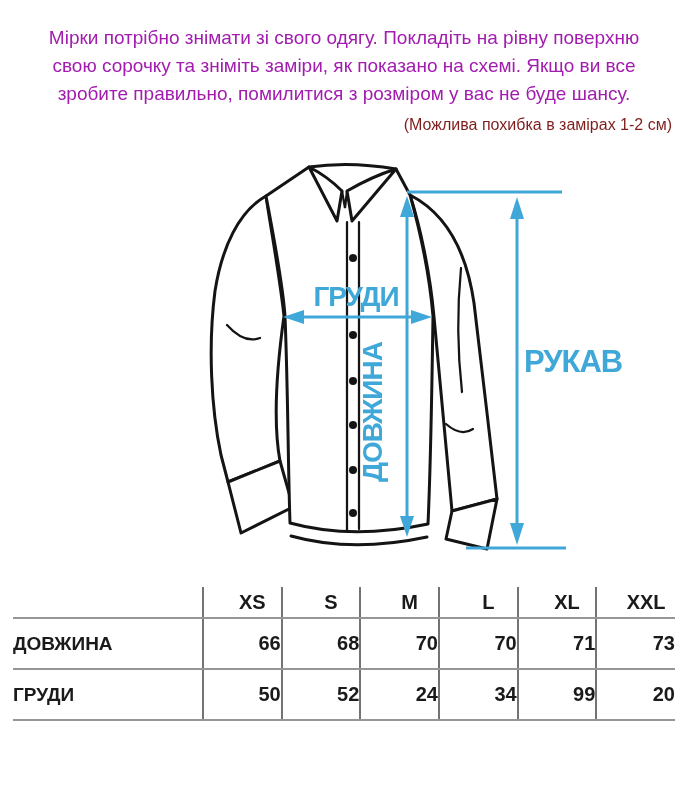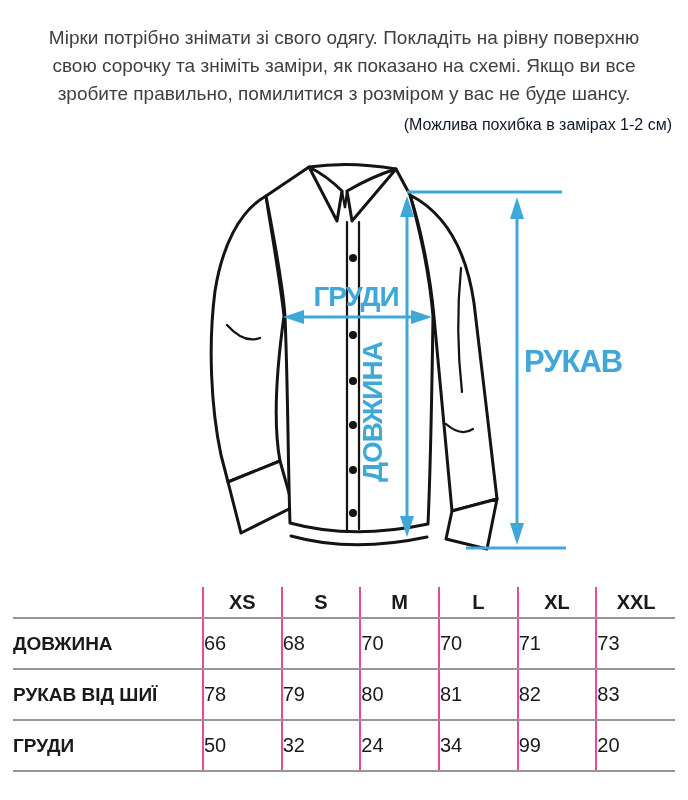--- a/index.html
+++ b/index.html
@@ -13,30 +13,30 @@
     overflow: hidden;
   }
   .intro {
     position: absolute;
     top: 24px;
     left: 44px;
     width: 600px;
     text-align: center;
     font-size: 19px;
     line-height: 28px;
-    color: #404040;
+    color: #a21caf;
   }
   .note {
     position: absolute;
     top: 116px;
     right: 16px;
     width: 660px;
     text-align: right;
     font-size: 16px;
-    color: #0f172a;
+    color: #7f1d1d;
   }
   .diagram-svg {
     position: absolute;
     top: 150px;
     left: 0;
     width: 688px;
     height: 435px;
   }
   .shirt-line { fill: #ffffff; stroke: #141414; stroke-width: 3; stroke-linejoin: round; stroke-linecap: round; }
   .shirt-stroke { fill: none; stroke: #141414; stroke-width: 3; stroke-linejoin: round; stroke-linecap: round; }
@@ -56,23 +56,23 @@
   .size-table col.label-col { width: 190px; }
   .size-table th, .size-table td {
     padding: 0;
     vertical-align: middle;
     font-size: 20px;
     color: #1a1a1a;
   }
   .size-table thead tr { height: 31px; }
   .size-table tbody tr { height: 51px; }
   .size-table th { font-weight: bold; text-align: center; }
-  .size-table td { font-weight: normal; text-align: left; }
+  .size-table td { font-weight: bold; text-align: right; }
   .size-table td.row-label { font-weight: bold; text-align: left; font-size: 19px; }
-  .size-table th:not(.corner), .size-table td:not(.row-label) { border-left: 2px solid #ec4899; }
+  .size-table th:not(.corner), .size-table td:not(.row-label) { border-left: 2px solid #737373; padding-left: 20px; }
   .size-table thead th { border-bottom: 2px solid #969696; }
   .size-table tbody td { border-bottom: 2px solid #969696; }
 </style>
 </head>
 <body>
 
 <div class="page">
 
   <div class="intro">Мірки потрібно знімати зі свого одягу. Покладіть на рівну поверхню свою сорочку та зніміть заміри, як показано на схемі. Якщо ви все зробите правильно, помилитися з розміром у вас не буде шансу.</div>
   <div class="note">(Можлива похибка в замірах 1-2 см)</div>
@@ -166,32 +166,23 @@
       <tr>
         <td class="row-label">ДОВЖИНА</td>
         <td>66</td>
         <td>68</td>
         <td>70</td>
         <td>70</td>
         <td>71</td>
         <td>73</td>
       </tr>
       <tr>
-        <td class="row-label">РУКАВ ВІД ШИЇ</td>
-        <td>78</td>
-        <td>79</td>
-        <td>80</td>
-        <td>81</td>
-        <td>82</td>
-        <td>83</td>
-      </tr>
-      <tr>
         <td class="row-label">ГРУДИ</td>
         <td>50</td>
-        <td>32</td>
+        <td>52</td>
         <td>24</td>
         <td>34</td>
         <td>99</td>
         <td>20</td>
       </tr>
     </tbody>
   </table>
 
 </div>
 

